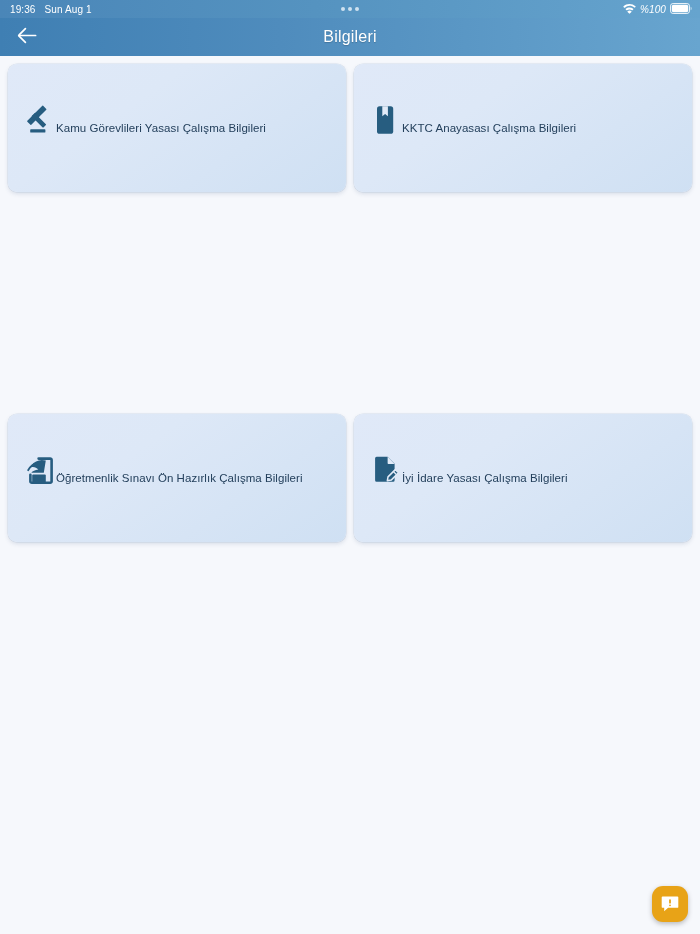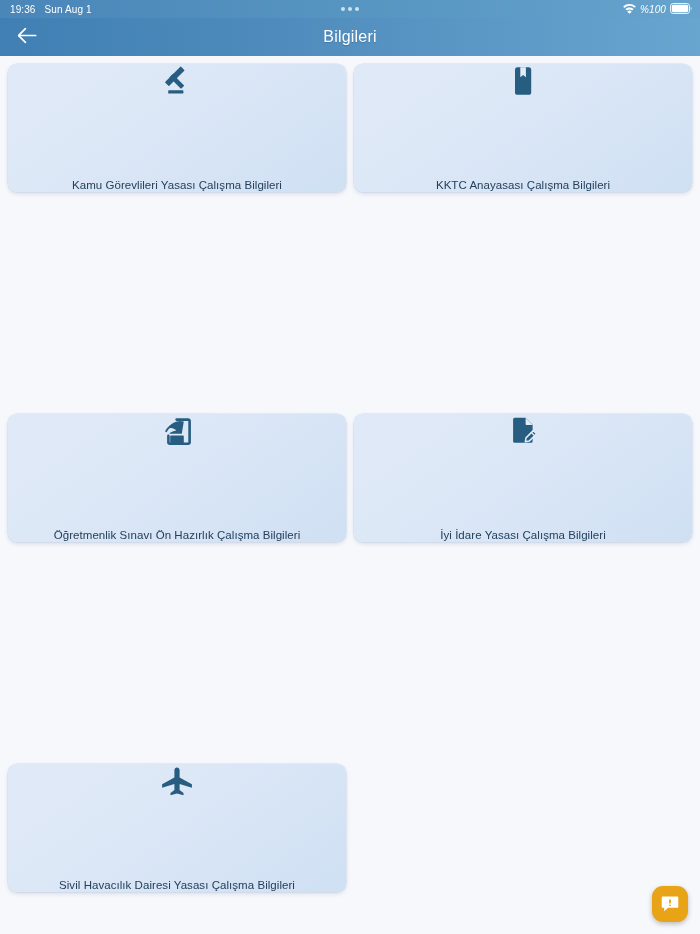--- a/index.html
+++ b/index.html
@@ -128,23 +128,23 @@
   }
 
   .card {
     width: 100%;
     height: 128px;
     border-radius: 9px;
     background: linear-gradient(145deg, #e0e9f8 0%, #dde8f7 35%, #cfe0f3 100%);
     box-shadow: 0 2px 4px rgba(60,90,130,0.16),
                 0 0 0 0.5px rgba(150,175,205,0.30);
     display: flex;
-    flex-direction: column;
-    align-items: center;
-    justify-content: space-between;
+    flex-direction: row;
+    align-items: center;
+    justify-content: flex-start;
     cursor: pointer;
     padding: 0 14px;
     position: relative;
   }
   .card-icon {
     display: flex;
     align-items: center;
     justify-content: center;
     height: 34px;
     margin-bottom: 16px;
@@ -270,28 +270,20 @@
           <svg width="34" height="34" viewBox="0 0 34 34">
             <path d="M8.6 3.8h11l7 7v16.4a1.5 1.5 0 0 1-1.5 1.5H8.6a1.5 1.5 0 0 1-1.5-1.5V5.3a1.5 1.5 0 0 1 1.5-1.5z" fill="#275d80"></path>
             <path d="M19.6 3.8v6.4a.8.8 0 0 0 .8.8h6.2z" fill="#e2ebf8"></path>
             <path d="M27.3 16.6 20 23.9l-.7 3.9 3.9-.7 7.3-7.3z" fill="#275d80" stroke="#e2ebf8" stroke-width="1.5" stroke-linejoin="round"></path>
             <path d="m25.4 18.5 2.7 2.7" stroke="#e2ebf8" stroke-width="1.3" stroke-linecap="round" fill="none"></path>
           </svg>
         </div>
         <div class="card-label">İyi İdare Yasası Çalışma Bilgileri</div>
       </div>
 
-      <div class="card">
-        <div class="card-icon">
-          <svg width="36" height="34" viewBox="0 0 36 34">
-            <path d="M18 3.4c1.5 0 2.6 1.3 2.6 2.9v7.1l12.3 6.9v3.4l-12.3-3.7v6.1l3.9 2.9v2.3L18 29.6l-6.5 1.7v-2.3l3.9-2.9v-6.1L3.1 23.7v-3.4l12.3-6.9V6.3c0-1.6 1.1-2.9 2.6-2.9z" fill="#275d80"></path>
-          </svg>
-        </div>
-        <div class="card-label">Sivil Havacılık Dairesi Yasası Çalışma Bilgileri</div>
-      </div>
 
     </div>
 
     <button class="fab">
       <span>
         <svg width="20" height="20" viewBox="0 0 20 20">
           <path d="M2.6 2.4h14.8a.9.9 0 0 1 .9.9v9.6a.9.9 0 0 1-.9.9H8.1l-3.9 3.4v-3.4H2.6a.9.9 0 0 1-.9-.9V3.3a.9.9 0 0 1 .9-.9z" fill="#ffffff"></path>
           <rect x="9.1" y="5.2" width="1.8" height="4.4" rx="0.9" fill="#e8a317"></rect>
           <rect x="9.1" y="10.4" width="1.8" height="1.8" rx="0.9" fill="#e8a317"></rect>
         </svg>

